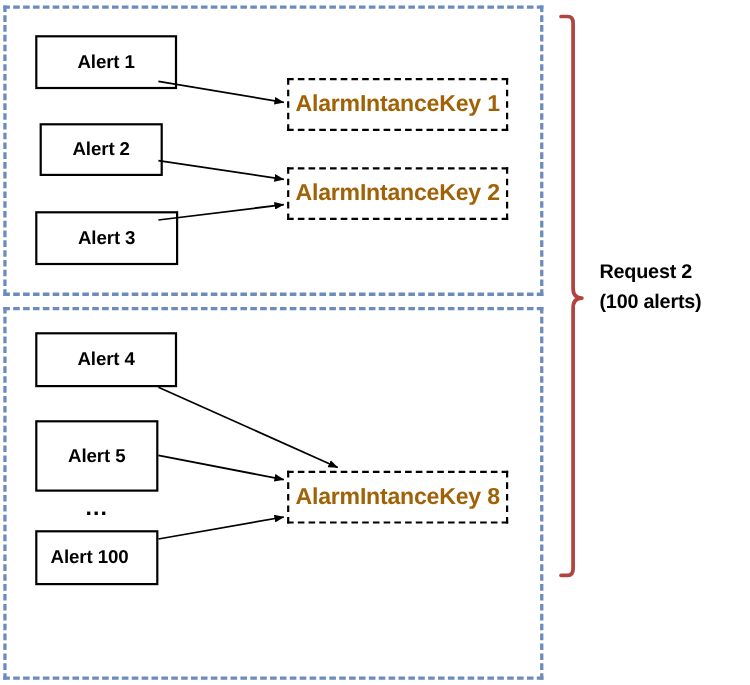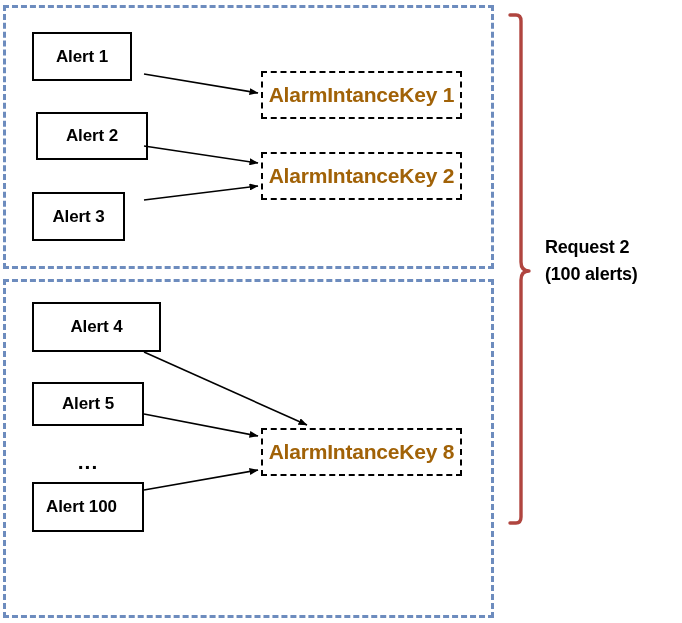--- a/index.html
+++ b/index.html
@@ -39,25 +39,25 @@
     justify-content: center;
     font-size: 17px;
     font-weight: bold;
     color: #000000;
     letter-spacing: -0.1px;
   }
   .alert-box.left-pad {
     justify-content: flex-start;
     padding-left: 14px;
   }
-  #alert-1   { left: 32px; top: 32px;  width: 100px; height: 49px; }
+  #alert-1   { left: 32px; top: 32px;  width: 129px; height: 49px; }
   #alert-2   { left: 36px; top: 112px; width: 112px; height: 48px; }
-  #alert-3   { left: 32px; top: 192px; width: 93px; height: 49px; }
+  #alert-3   { left: 32px; top: 192px; width: 130px; height: 49px; }
   #alert-4   { left: 32px; top: 302px; width: 129px; height: 50px; }
-  #alert-5   { left: 32px; top: 382px; width: 112px; height: 44px; }
+  #alert-5   { left: 32px; top: 382px; width: 112px; height: 65px; }
   #alert-100 { left: 32px; top: 482px; width: 112px; height: 50px; padding-left: 12px; }
 
   
   #ellipsis {
     position: absolute;
     left: 32px;
     top: 448px;
     width: 112px;
     height: 28px;
     display: flex;

